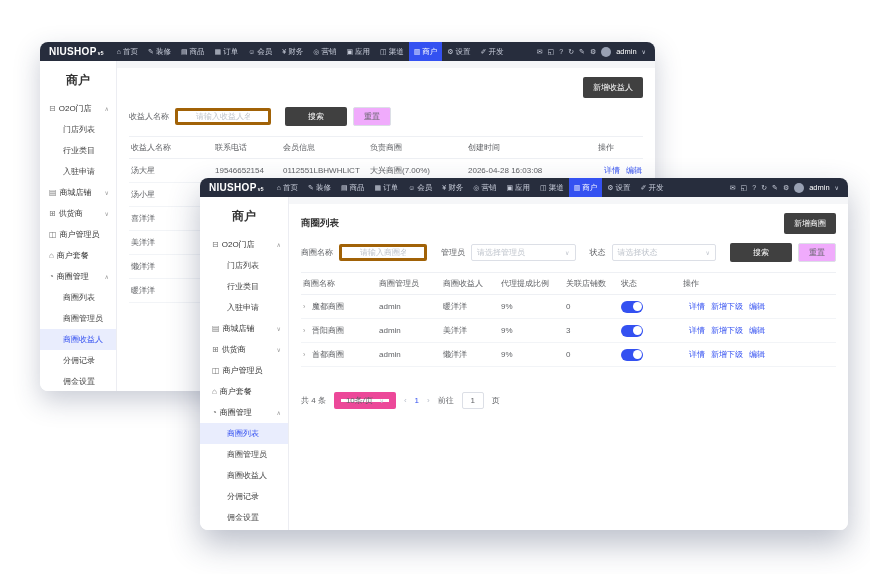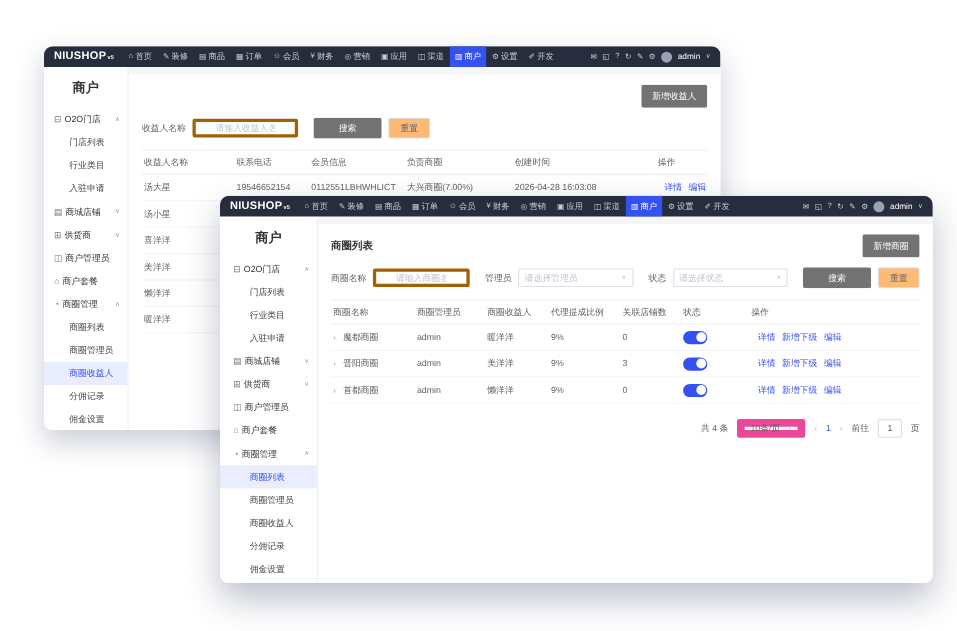--- a/index.html
+++ b/index.html
@@ -31,22 +31,22 @@
   #front-win .g-item{padding-left:12px}
   .g-icon{color:#777;font-size:8px;margin-right:3px}
   .g-arrow{position:absolute;right:7px;color:#999;font-size:6px}
   .c-item{height:21px;line-height:21px;padding-left:23px;color:#444;font-size:8px;cursor:pointer;white-space:nowrap}
   #front-win .c-item{padding-left:27px}
   .c-item.active{background:#e9edfd;color:#3451f1}
 
   .main{flex:1;background:#f5f6f8;padding-top:7px;min-width:0}
   .card{background:#fff;height:100%;padding:9px 12px;box-sizing:border-box}
   .btn{font-size:8px;border-radius:2px;padding:4px 9px;border:1px solid transparent;cursor:pointer;white-space:nowrap}
-  .btn-primary{background:#737373;color:#fff}
-  .btn-plain{background:#fdba74;border-color:#dcdfe6;color:#606266;padding:3px 10px}
+  .btn-primary{background:#404040;color:#fff}
+  .btn-plain{background:#f0abfc;border-color:#dcdfe6;color:#606266;padding:3px 10px}
   .btn-search{padding:3px 22px}
   .toprow{display:flex;justify-content:flex-end}
   .titlerow{display:flex;justify-content:space-between;align-items:center}
   .page-title{font-size:9.5px;font-weight:bold;color:#333}
 
   .filterrow{display:flex;align-items:center;margin-top:9px;gap:6px;white-space:nowrap}
   .f-label{color:#606266;font-size:8px}
   .f-input{height:17px;border:3px solid #a16207;border-radius:2px;font-size:8px;padding:0 18px;color:#333;box-sizing:border-box;outline:none}
   .f-input::placeholder{color:#bfc4cc}
   #back-win .f-input{width:96px}
@@ -58,21 +58,21 @@
   .tbl{width:100%;border-collapse:collapse;margin-top:10px;table-layout:fixed}
   .tbl th{font-size:8px;color:#606266;font-weight:normal;text-align:left;height:21px;border-top:1px solid #eef0f4;border-bottom:1px solid #eef0f4;padding:0 2px;overflow:hidden;white-space:nowrap}
   .tbl td{font-size:8px;color:#606266;height:23px;border-bottom:1px solid #f2f4f7;padding:0 2px;overflow:hidden;white-space:nowrap}
   .tbl .op{text-align:left}
   .tbl .op a{color:#3451f1;margin-left:6px;text-decoration:none;cursor:pointer}
   .expand{display:inline-block;width:9px;color:#999;font-size:7px}
 
   .toggle{display:inline-block;width:22px;height:12px;border-radius:7px;background:#3451f1;position:relative;vertical-align:middle;cursor:pointer}
   .knob{position:absolute;right:1.5px;top:1.5px;width:9px;height:9px;border-radius:50%;background:#fff}
 
-  .pager{display:flex;justify-content:flex-end;align-items:center;margin-top:14px;gap:8px;font-size:8px;color:#606266}
+  .pager{display:flex;align-items:center;margin-top:25px;gap:8px;font-size:8px;color:#606266}
   .pp-select{width:62px;height:17px;border:7px solid #ec4899;border-radius:2px;padding:0 5px;display:flex;align-items:center;justify-content:space-between;color:#606266;box-sizing:border-box;cursor:pointer}
   .pg-prev,.pg-next{color:#b7bdc9;cursor:pointer}
   .pg-cur{color:#3451f1;cursor:pointer}
   .goto-input{width:22px;height:17px;border:1px solid #dcdfe6;border-radius:2px;text-align:center;font-size:8px;color:#606266;box-sizing:border-box;padding:0;outline:none}
 </style>
 </head>
 <body>
 
 <div class="win" id="back-win">
   <div class="nav">

